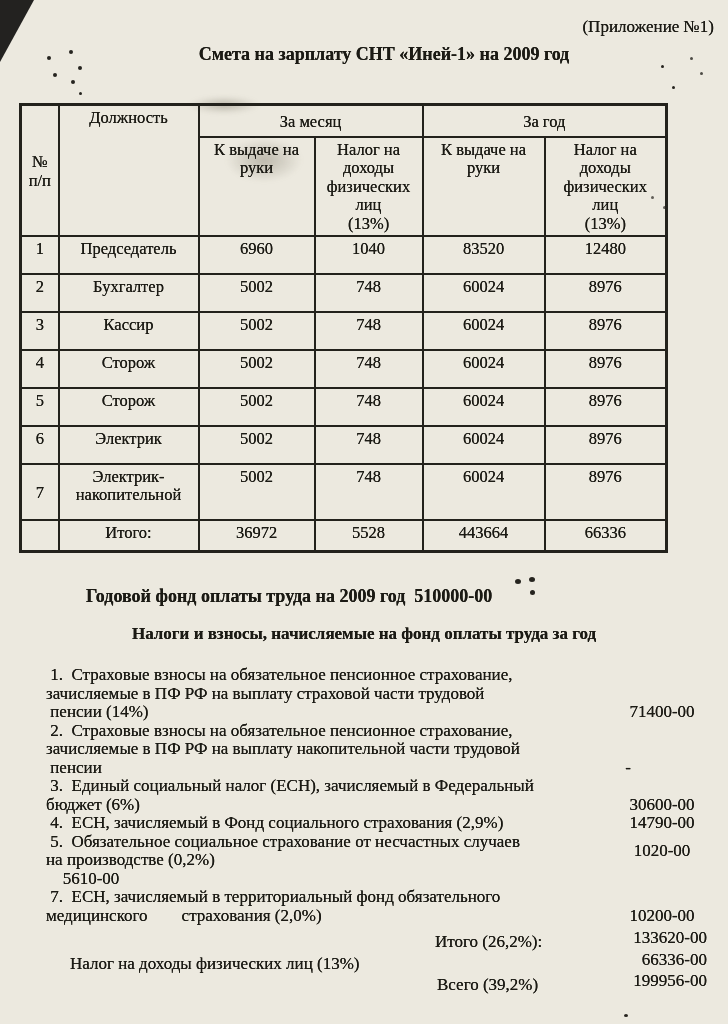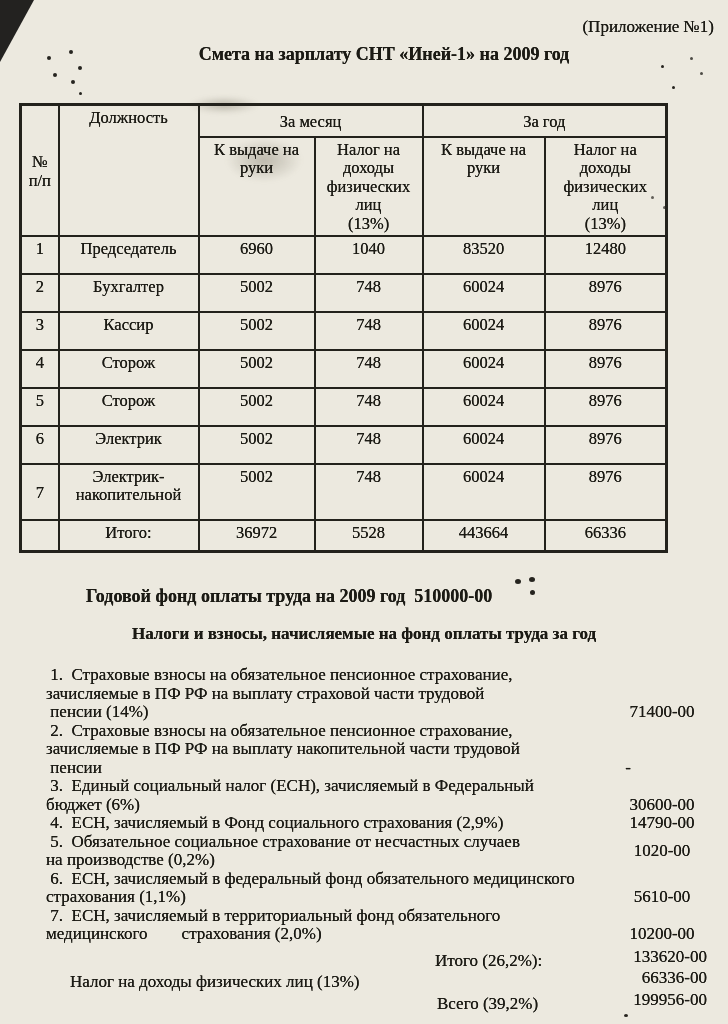--- a/index.html
+++ b/index.html
@@ -209,22 +209,20 @@
     <div class="tax-item">
       <div class="txt"> 4.  ЕСН, зачисляемый в Фонд социального страхования (2,9%)</div>
       <div class="val val-center">14790-00</div>
     </div>
     <div class="tax-item">
       <div class="txt"> 5.  Обязательное социальное страхование от несчастных случаев
 на производстве (0,2%)</div>
       <div class="val val-center">1020-00</div>
     </div>
     <div class="tax-item">
-      <div class="txt"> 6.  ЕСН, зачисляемый в федеральный фонд обязательного медицинского
-страхования (1,1%)</div>
       <div class="val val-end">5610-00</div>
     </div>
     <div class="tax-item">
       <div class="txt"> 7.  ЕСН, зачисляемый в территориальный фонд обязательного
 медицинского        страхования (2,0%)</div>
       <div class="val val-end">10200-00</div>
     </div>
 
     <div class="totals-row" style="margin-top:8px;">
       <div class="lbl-mid">Итого (26,2%):</div>

